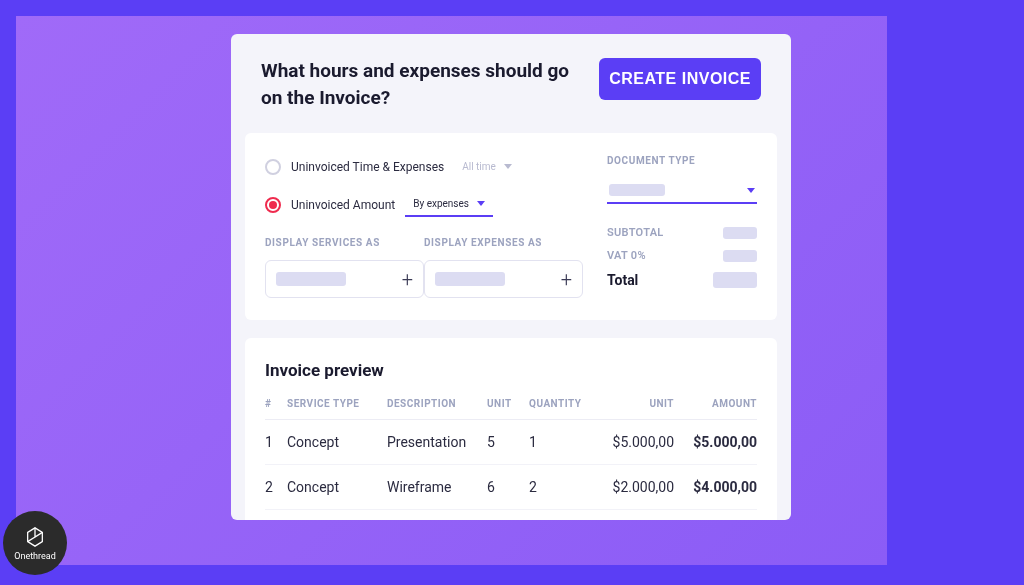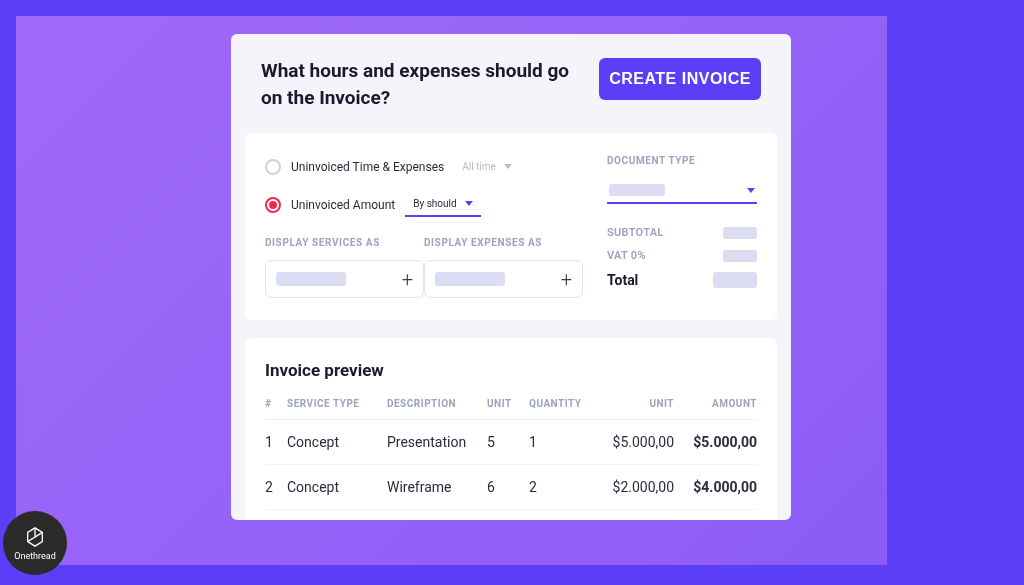--- a/index.html
+++ b/index.html
@@ -246,21 +246,21 @@
           <span class="select-box select-disabled">
             <span>All time</span>
             <span class="chevron grey"></span>
           </span>
         </div>
 
         <div class="radio-row">
           <span class="radio selected"></span>
           <span class="radio-label">Uninvoiced Amount</span>
           <span class="select-box select-active">
-            <span>By should</span>
+            <span>By expenses</span>
             <span class="chevron blue"></span>
           </span>
         </div>
 
         <div class="display-row">
           <div class="display-group">
             <div class="section-label">DISPLAY SERVICES AS</div>
             <div class="pill-input">
               <span class="placeholder-bar" style="width:70px;height:14px"></span>
               <span class="plus">+</span>

